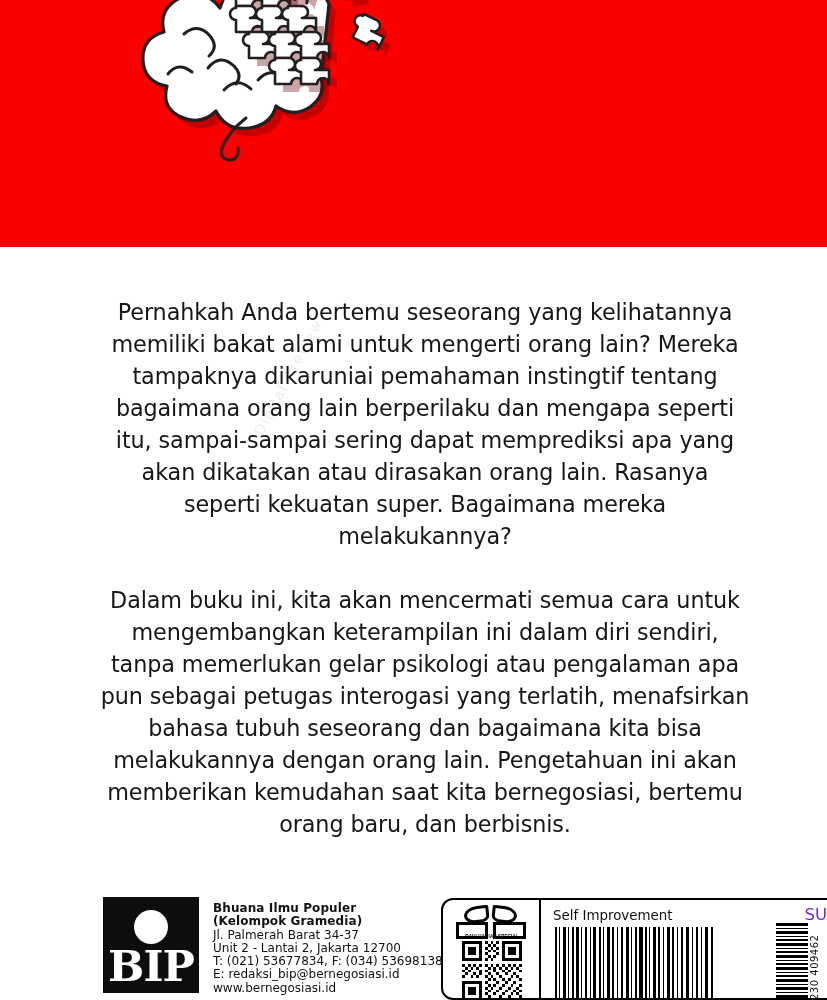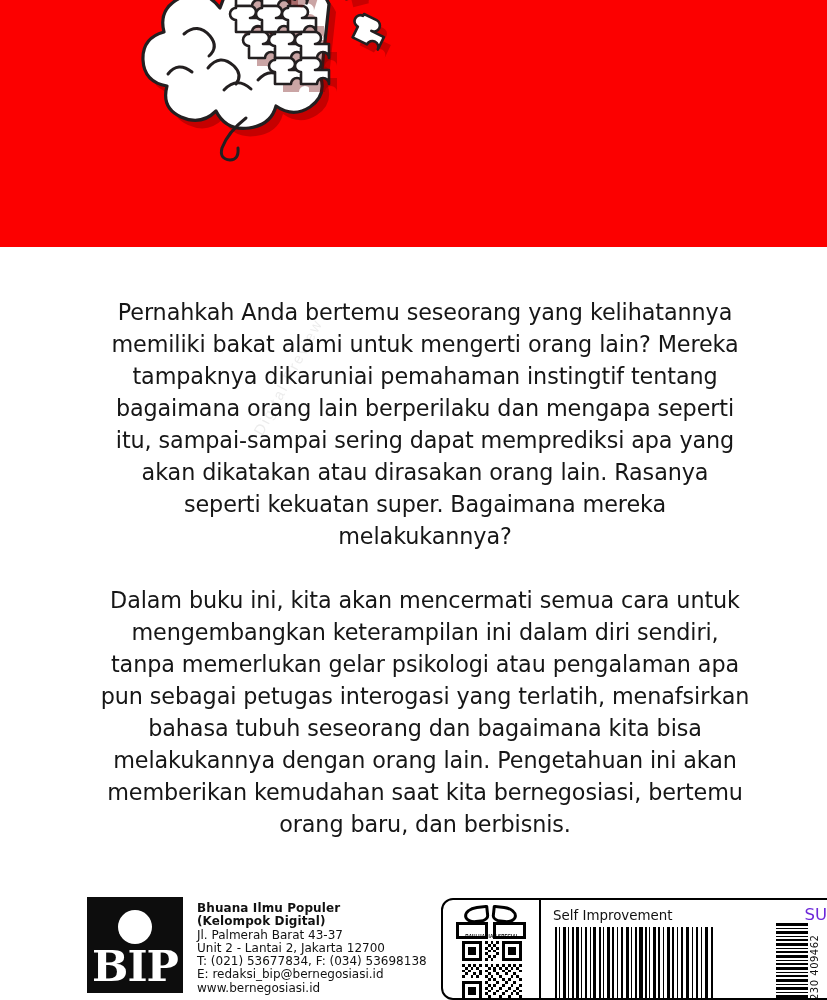--- a/index.html
+++ b/index.html
@@ -73,20 +73,21 @@
     position:absolute;
     left:87px; top:4px;
     display:flex;
     align-items:flex-start;
   }
   #bip-logo {
     position:relative;
     width:96px; height:96px;
     background:#0d0d0d;
     flex:0 0 auto;
+    margin-left:16px;
   }
   #bip-dot {
     position:absolute;
     left:50%; top:13px;
     transform:translateX(-50%);
     width:34px; height:34px;
     border-radius:50%;
     background:#ffffff;
   }
   #bip-word {
@@ -321,22 +322,22 @@
 
   <div id="footer">
 
     <div id="publisher">
       <div id="bip-logo">
         <div id="bip-dot"></div>
         <div id="bip-word">BIP</div>
       </div>
       <div id="pub-lines">
         <div class="strong">Bhuana Ilmu Populer</div>
-        <div class="strong">(Kelompok Digital)</div>
-        <div>Jl. Palmerah Barat 43-37</div>
+        <div class="strong">(Kelompok Gramedia)</div>
+        <div>Jl. Palmerah Barat 34-37</div>
         <div>Unit 2 - Lantai 2, Jakarta 12700</div>
         <div>T: (021) 53677834, F: (034) 53698138</div>
         <div>E: redaksi_bip@bernegosiasi.id</div>
         <div>www.bernegosiasi.id</div>
       </div>
     </div>
 
     <div id="barcode-panel">
 
       <div id="gift-cell">

